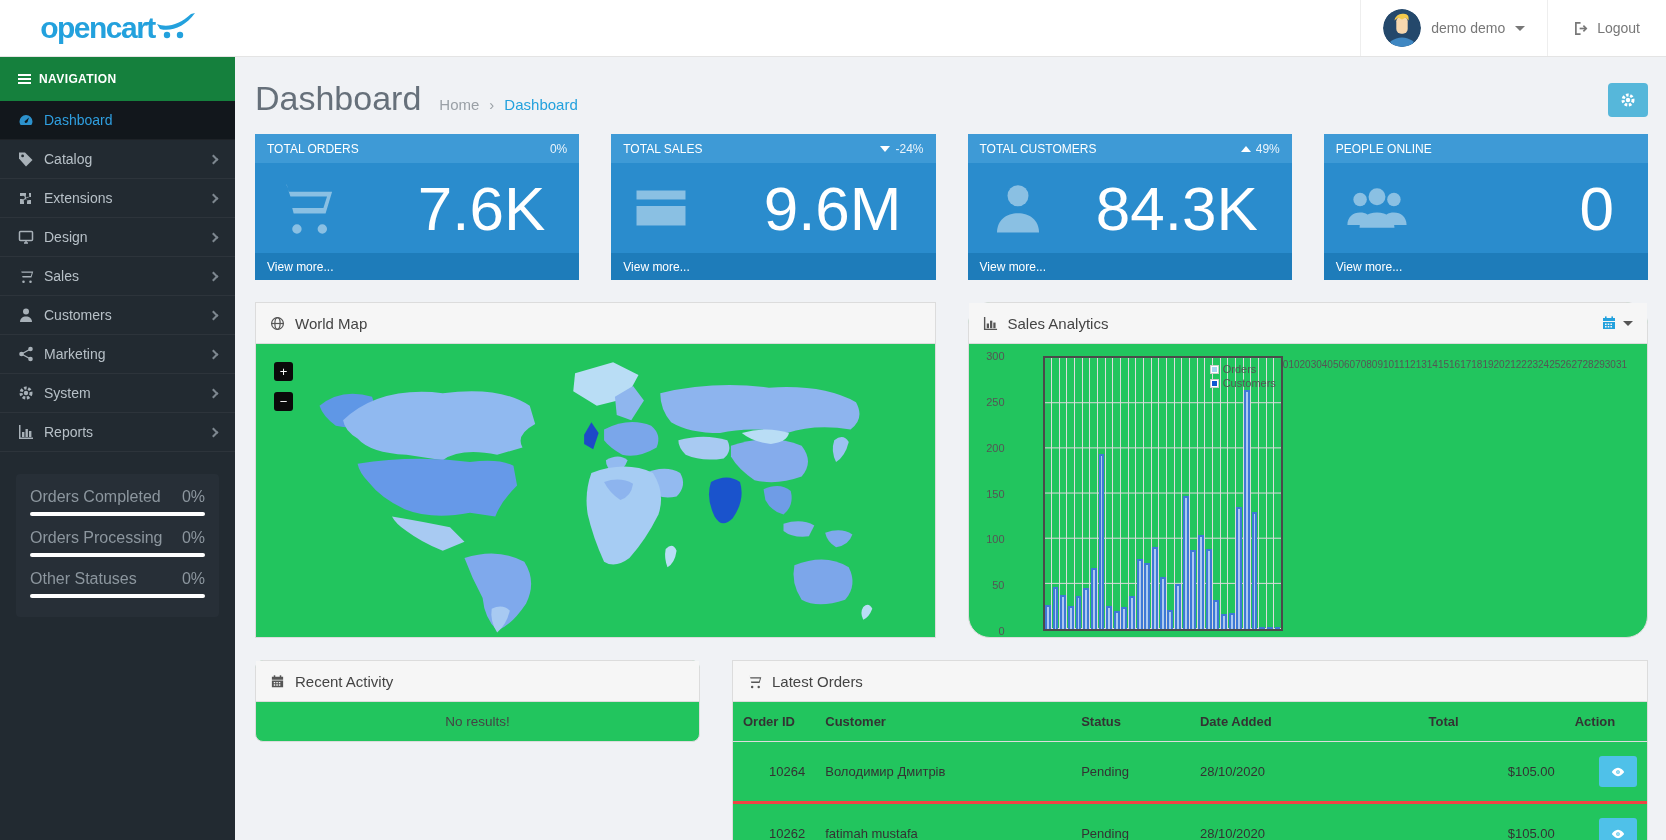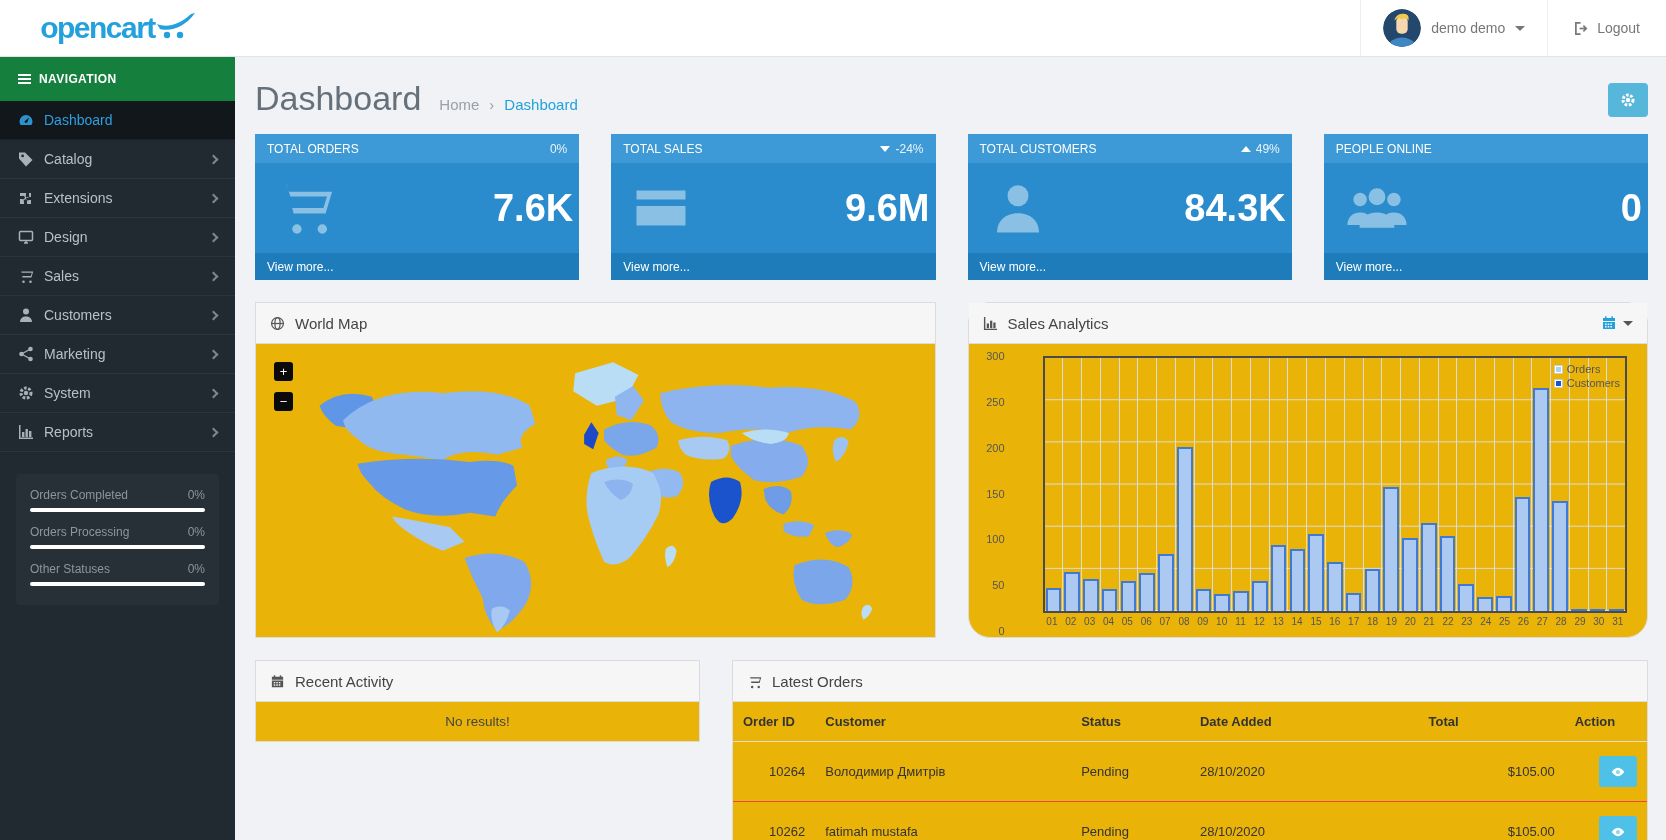--- a/index.html
+++ b/index.html
@@ -31,21 +31,21 @@
   .side-menu { list-style:none; }
   .side-item { height:39px; display:flex; align-items:center; gap:10px; padding:0 18px;
     color:#b7c0c7; font-size:14px; cursor:pointer; border-bottom:1px solid rgba(255,255,255,.05); }
   .side-item .mi { width:16px; height:16px; flex:0 0 auto; opacity:.9; }
   .side-item.active { background:#12171c; color:#2f9fe0; }
   .side-item.active .mi { color:#2f9fe0; }
   .chev { margin-left:auto; width:7px; height:7px; border-right:2px solid #7d878f; border-top:2px solid #7d878f;
     transform:rotate(45deg); }
   .side-stats { margin:22px 16px; background:#272f37; border-radius:4px; padding:14px 14px 6px; }
   .stat-row { margin-bottom:13px; }
-  .stat-line { display:flex; justify-content:space-between; color:#8c969e; font-size:12px; margin-bottom:6px; }
+  .stat-line { display:flex; justify-content:space-between; color:#8c969e; font-size:16px; margin-bottom:6px; }
   .stat-bar { height:4px; background:#fff; border-radius:2px; }
 
   
   .main { position:absolute; top:57px; left:235px; width:1431px; height:783px; padding:0 18px 0 20px; }
   .page-head { position:relative; padding:22px 0 14px; display:flex; align-items:baseline; gap:18px; }
   .page-title { font-size:34px; font-weight:normal; color:#66707a; }
   .breadcrumb { display:flex; align-items:center; gap:10px; font-size:15px; }
   .crumb-home { color:#9aa0a6; text-decoration:none; cursor:pointer; }
   .crumb-sep { color:#9aa0a6; }
   .crumb-sep::after { content:"\203A"; }
@@ -53,69 +53,69 @@
   .gear-btn { position:absolute; right:0; top:26px; width:40px; height:34px; background:#56b7da;
     border:none; border-radius:4px; color:#fff; display:flex; align-items:center; justify-content:center; cursor:pointer; }
 
   
   .tiles { display:flex; gap:32px; margin-top:2px; }
   .tile { flex:1; height:146px; display:flex; flex-direction:column; color:#fff; }
   .tile-head { height:29px; background:#3e9ad6; display:flex; align-items:center; justify-content:space-between;
     padding:0 12px; font-size:12px; }
   .tile-body { flex:1; background:#2a8ccd; position:relative; display:flex; align-items:center; }
   .tile-icon { position:absolute; left:22px; top:50%; transform:translateY(-50%); color:rgba(255,255,255,.45); }
-  .tile-value { margin-left:auto; padding-right:6px; font-size:38px; font-weight:bold; }
+  .tile-value { margin-left:auto; padding-right:34px; font-size:62px; font-weight:normal; }
   .tile-foot { height:27px; background:#1e7cba; display:flex; align-items:center; padding:0 12px; }
   .tile-foot a { color:#fff; font-size:12px; text-decoration:none; cursor:pointer; }
   .pct { display:flex; align-items:center; gap:5px; font-size:12px; color:#eaf4fb; }
   .tri-up { width:0; height:0; border-left:5px solid transparent; border-right:5px solid transparent; border-bottom:6px solid #fff; }
   .tri-down { width:0; height:0; border-left:5px solid transparent; border-right:5px solid transparent; border-top:6px solid #fff; }
 
   
   .row2, .row3 { display:flex; gap:32px; margin-top:22px; }
-  .panel { background:#eab308; border:1px solid #dcdcdc; }
+  .panel { background:#22c55e; border:1px solid #dcdcdc; }
   .panel-head { height:41px; background:#f6f6f6; border-bottom:1px solid #dcdcdc; display:flex;
     align-items:center; gap:10px; padding:0 14px; color:#444; font-size:15px; }
   .panel-head .pi { color:#555; }
   .wmap-panel { flex:1; height:336px; display:flex; flex-direction:column; }
   .wmap-body { flex:1; position:relative; overflow:hidden; }
   .map-zoom { position:absolute; left:18px; top:18px; display:flex; flex-direction:column; gap:11px; z-index:5; }
   .mz-btn { width:19px; height:19px; background:#0a0a0a; color:#fff; border:none; border-radius:3px;
     font-size:13px; line-height:17px; cursor:pointer; padding:0; }
   .map-svg { position:absolute; left:50%; top:50%; transform:translate(-50%,-50%); }
 
   .chart-panel { flex:1; height:336px; display:flex; flex-direction:column;border-radius:22px; }
   .cal-btn { margin-left:auto; display:flex; align-items:center; gap:6px; background:none; border:none;
     color:#23a1dd; cursor:pointer; }
   .cal-btn .caret-down { border-top-color:#555; }
   .chart-body { flex:1; padding:12px 20px 6px 8px; display:flex; }
   .yaxis { width:34px; position:relative; }
   .ylab { position:absolute; right:6px; transform:translateY(50%); font-size:11px; color:#555; }
-  .chart-area { flex:1; display:flex; flex-direction:column;margin-left:32px; }
+  .chart-area { flex:1; display:flex; flex-direction:row;margin-left:32px; }
   .plot { position:relative; flex:1; border:2px solid #4a4a4a;
     background-image:linear-gradient(to top,#dcdcdc 1px,transparent 1px);
     background-size:100% calc(100%/6); background-position:0 100%; }
   .slots { position:absolute; inset:0; display:flex; }
   .slot { flex:1; border-right:1px solid #dcdcdc; display:flex; align-items:flex-end; justify-content:center; }
   .slot:last-child { border-right:none; }
   .bar { width:88%; background:#abc9f1; border:2px solid #3e79d6; border-bottom:none; min-height:2px; }
   .legend { position:absolute; top:5px; right:5px; font-size:11px; color:#555; }
   .legend-row { display:flex; align-items:center; gap:4px; margin-bottom:2px; }
   .swatch { width:9px; height:9px; border:1px solid #ccc; padding:1px; background:#fff; }
   .swatch i { display:block; width:100%; height:100%; }
   .xaxis { height:18px; display:flex; padding-top:3px; }
   .xaxis span { flex:1; text-align:center; font-size:10px; color:#555; }
 
   
-  .activity-panel { width:445px; flex:0 0 auto; align-self:flex-start; }
+  .activity-panel { width:445px; flex:0 0 auto; align-self:flex-start;border-radius:8px; }
   .activity-body { height:39px; display:flex; align-items:center; justify-content:center; color:#444; font-size:13.5px; }
   .orders-panel { flex:1; }
   table.orders { width:100%; border-collapse:collapse; font-size:13px; color:#333; }
   table.orders th { font-weight:bold; color:#333; text-align:left; padding:12px 10px; border-bottom:1px solid #dcdcdc; }
-  table.orders td { padding:14px 10px; border-bottom:1px solid #ef4444; }
+  table.orders td { padding:14px 10px; border-bottom:3px solid #ef4444; }
   th.r, td.r { text-align:right; }
   .col-id { width:9%; } .col-cust { width:28%; } .col-status { width:13%; } .col-date { width:25%; }
   .col-total { width:16%; } .col-action { width:9%; }
   .eye-btn { width:38px; height:31px; background:#4fc1e9; border:none; border-radius:3px; color:#fff;
     display:inline-flex; align-items:center; justify-content:center; cursor:pointer; float:right; }
 
   svg { display:block; }
 </style>
 </head>
 <body>

